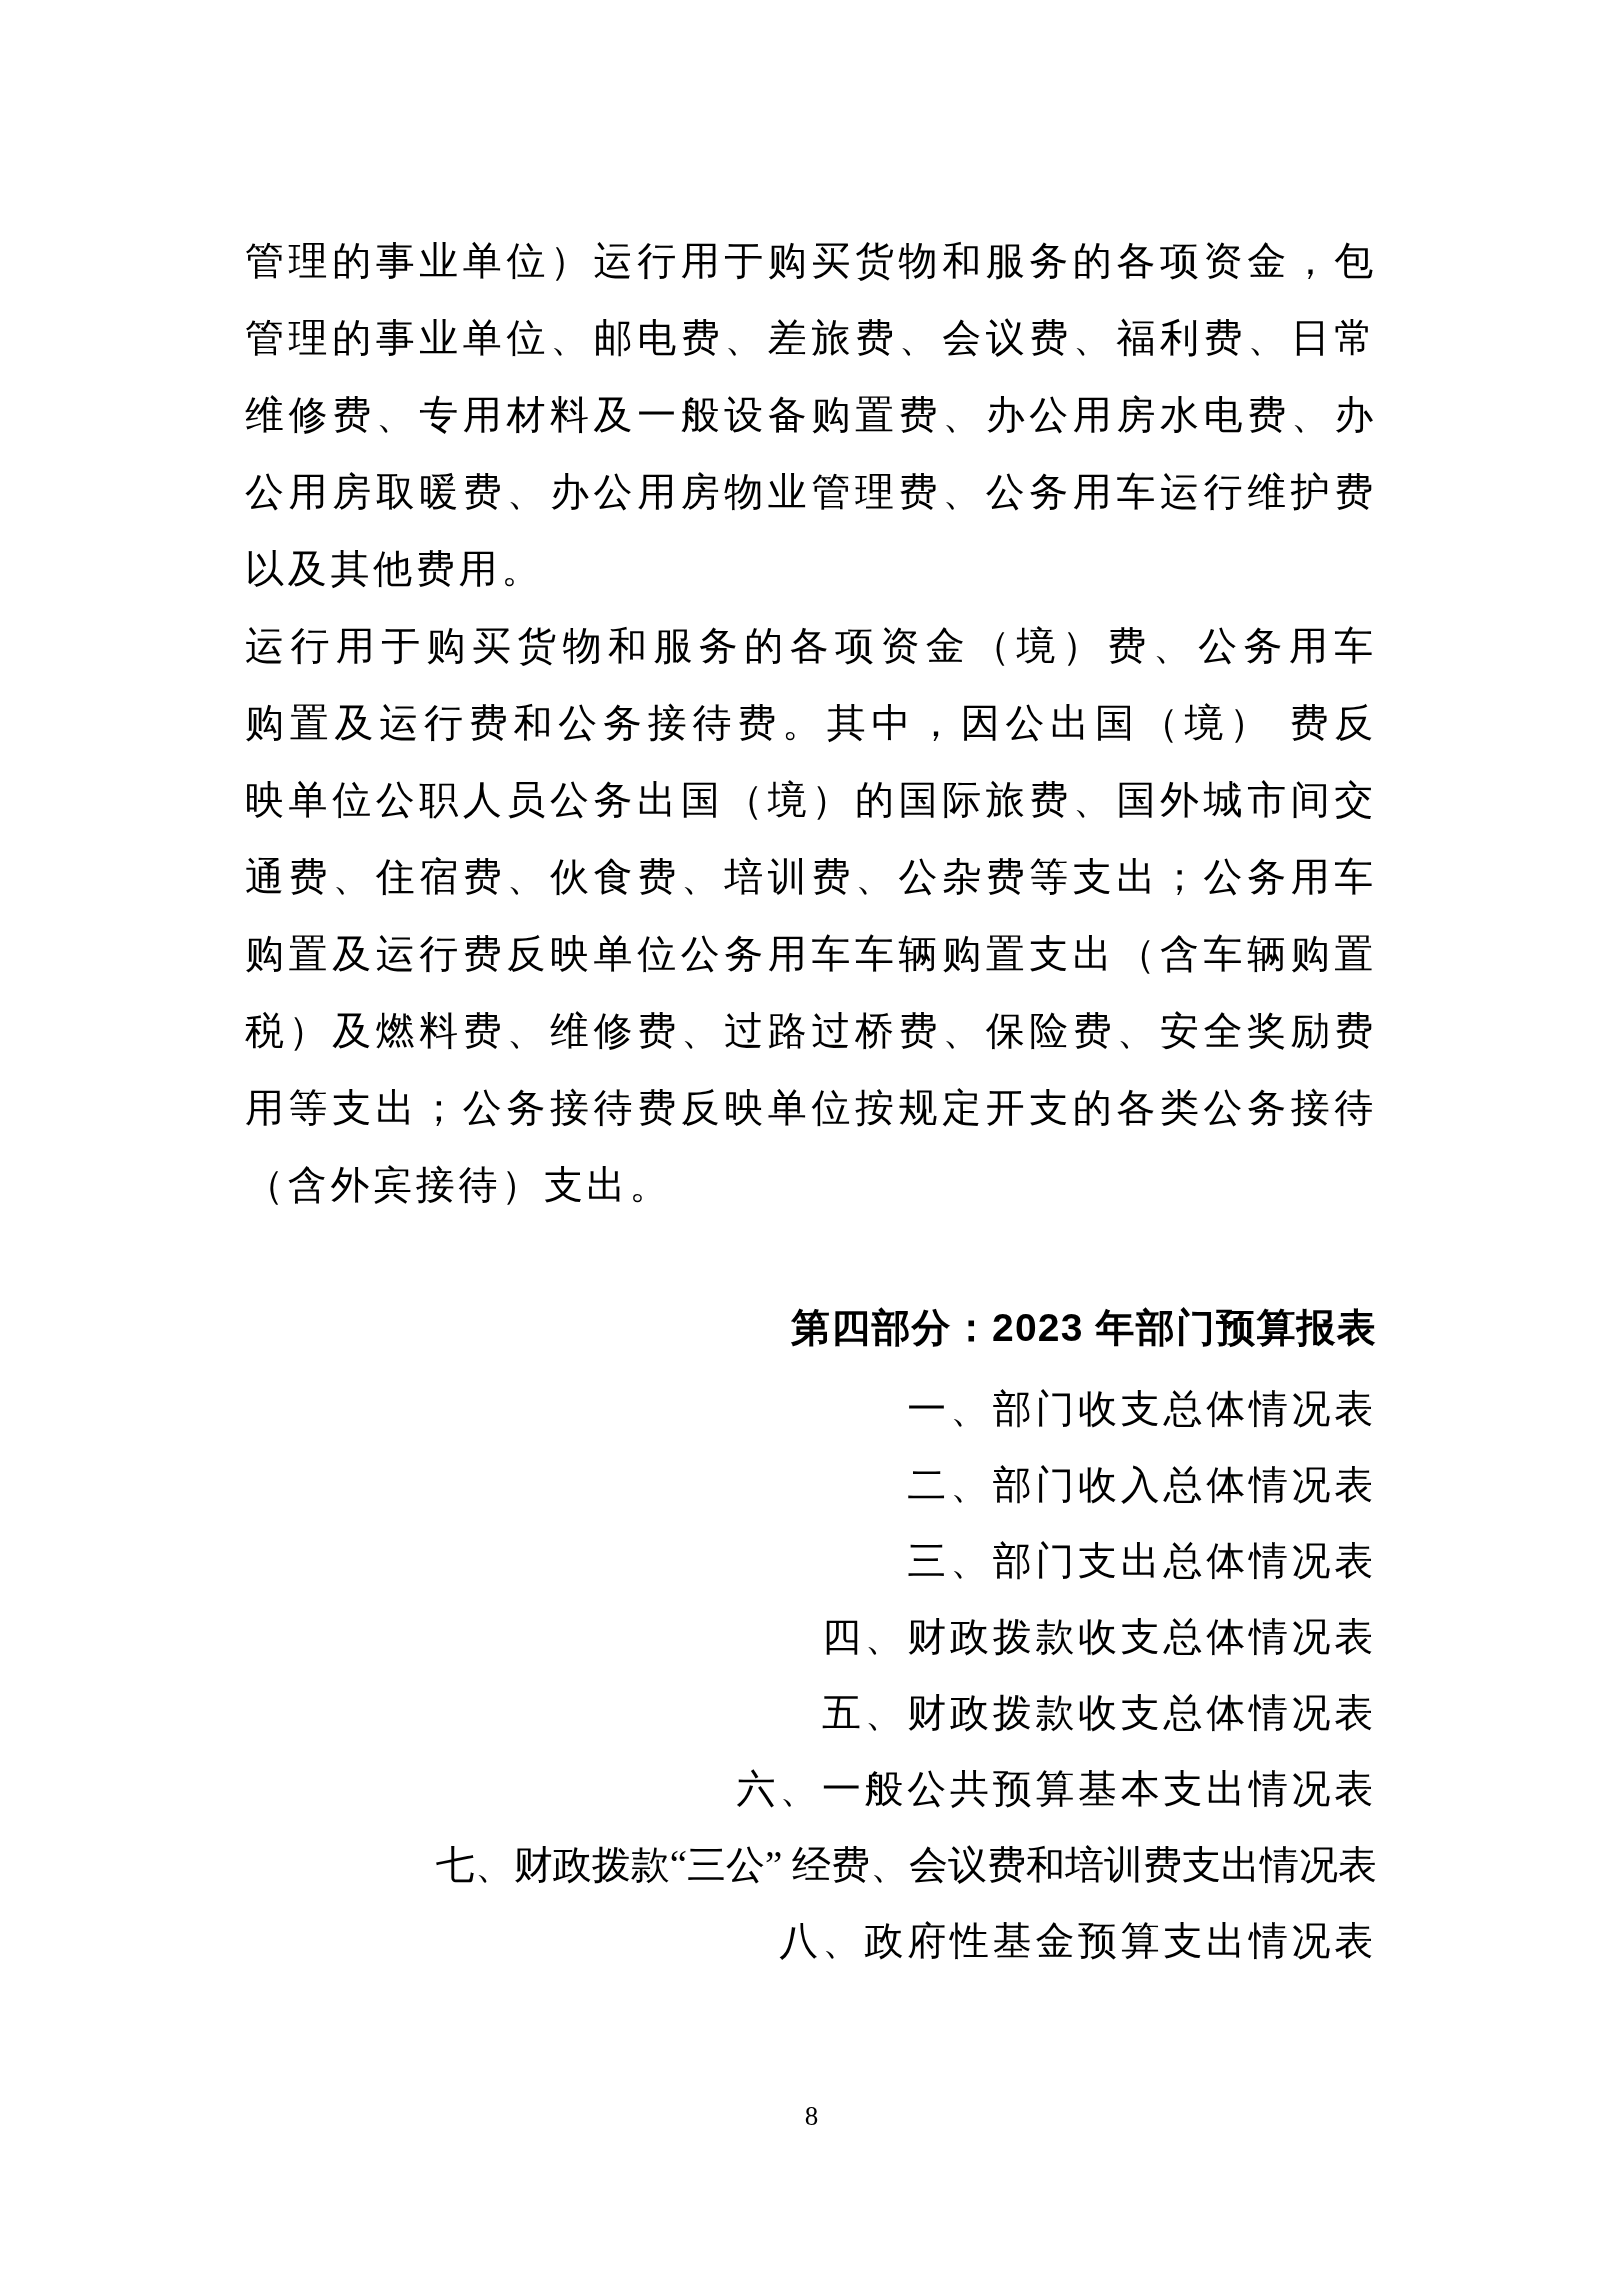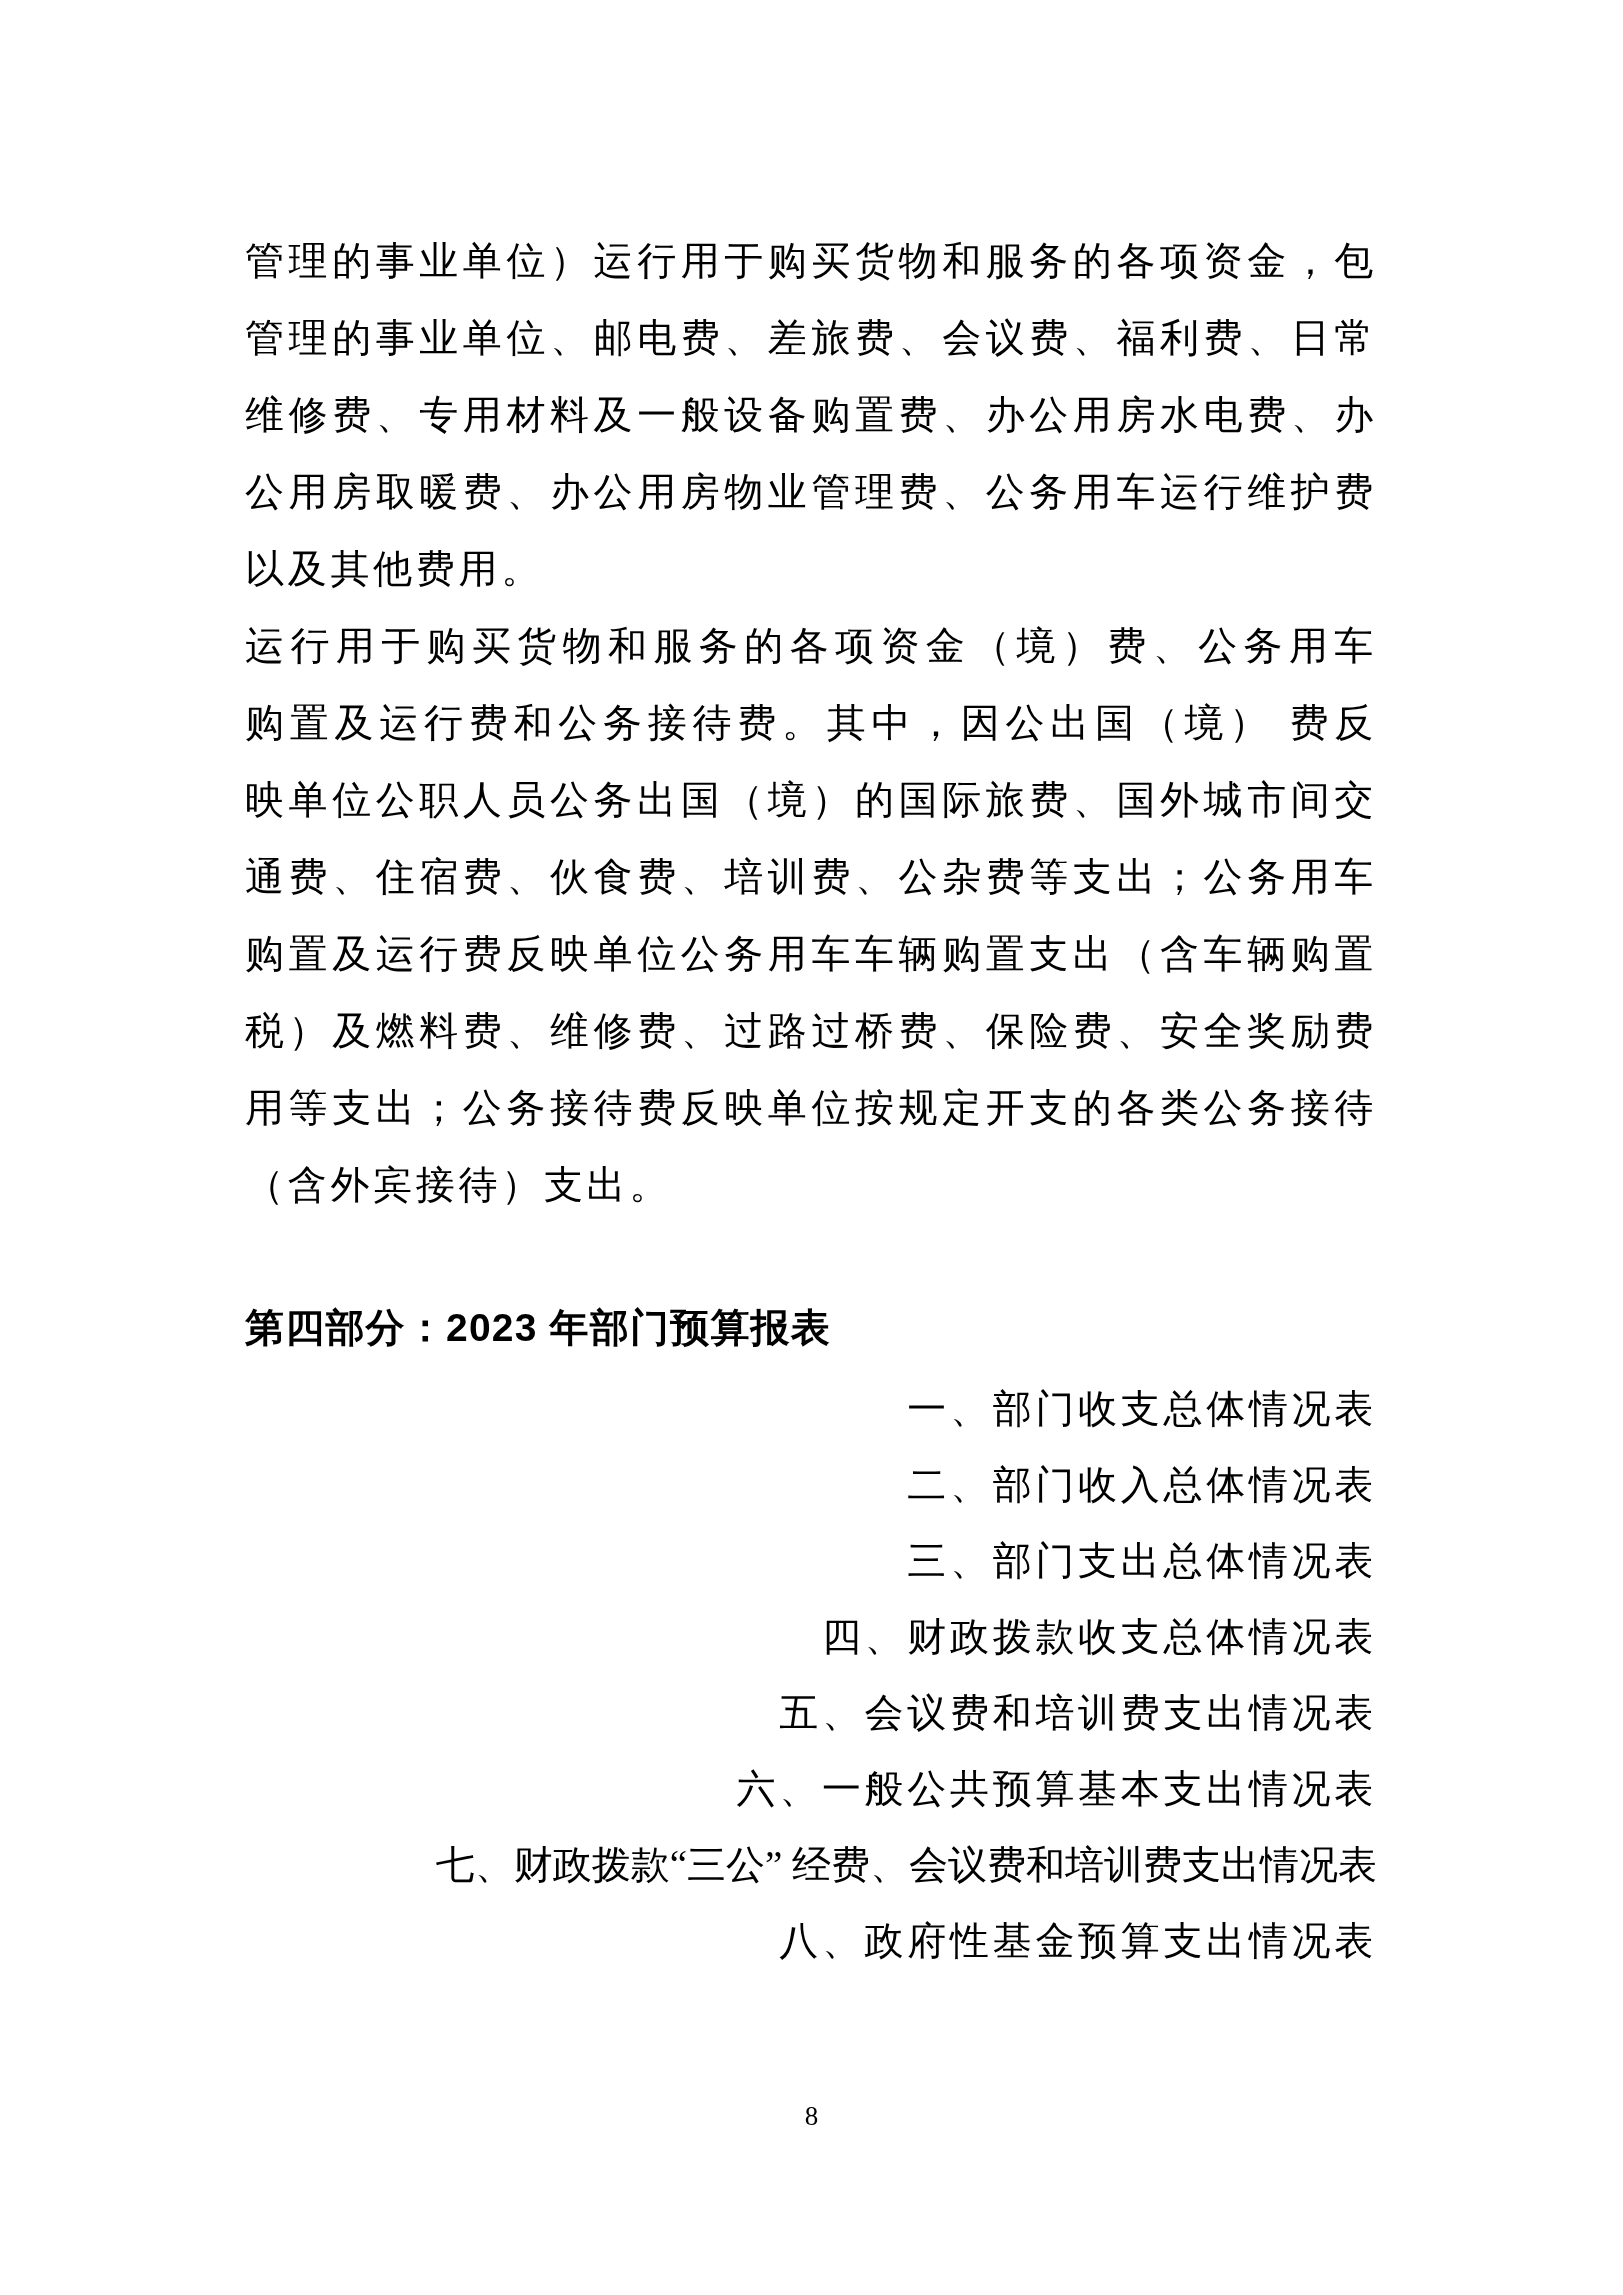--- a/index.html
+++ b/index.html
@@ -37,21 +37,21 @@
   .body-line.first-indent {
     text-indent: 69px;
   }
   .section-heading {
     margin-top: 66px;
     width: 1132px;
     font-size: 39px;
     letter-spacing: 1.2px;
     line-height: 77px;
     height: 77px;
-    text-align: left;
+    text-align: right;
     font-weight: bold;
     font-family: "Liberation Sans", "DejaVu Sans", sans-serif;
   }
   .toc-block {
     margin-top: 4.9px;
     width: 1132px;
   }
   .toc-item {
     font-size: 39px;
     letter-spacing: 3.7px;
@@ -99,21 +99,21 @@
     <div class="body-line">用等支出；公务接待费反映单位按规定开支的各类公务接待</div>
     <div class="body-line para-end">（含外宾接待）支出。</div>
 
     <div class="section-heading">第四部分：2023 年部门预算报表</div>
 
     <div class="toc-block">
       <div class="toc-item">一、部门收支总体情况表</div>
       <div class="toc-item">二、部门收入总体情况表</div>
       <div class="toc-item">三、部门支出总体情况表</div>
       <div class="toc-item">四、财政拨款收支总体情况表</div>
-      <div class="toc-item">五、会议费和培训费支出情况表</div>
+      <div class="toc-item">五、财政拨款收支总体情况表</div>
       <div class="toc-item">六、一般公共预算基本支出情况表</div>
       <div class="toc-item">七、财政拨款“三公” 经费、会议费和培训费支出情况表</div>
       <div class="toc-item">八、政府性基金预算支出情况表</div>
     </div>
   </div>
 
   <div class="page-number">8</div>
 
 </div>
 

